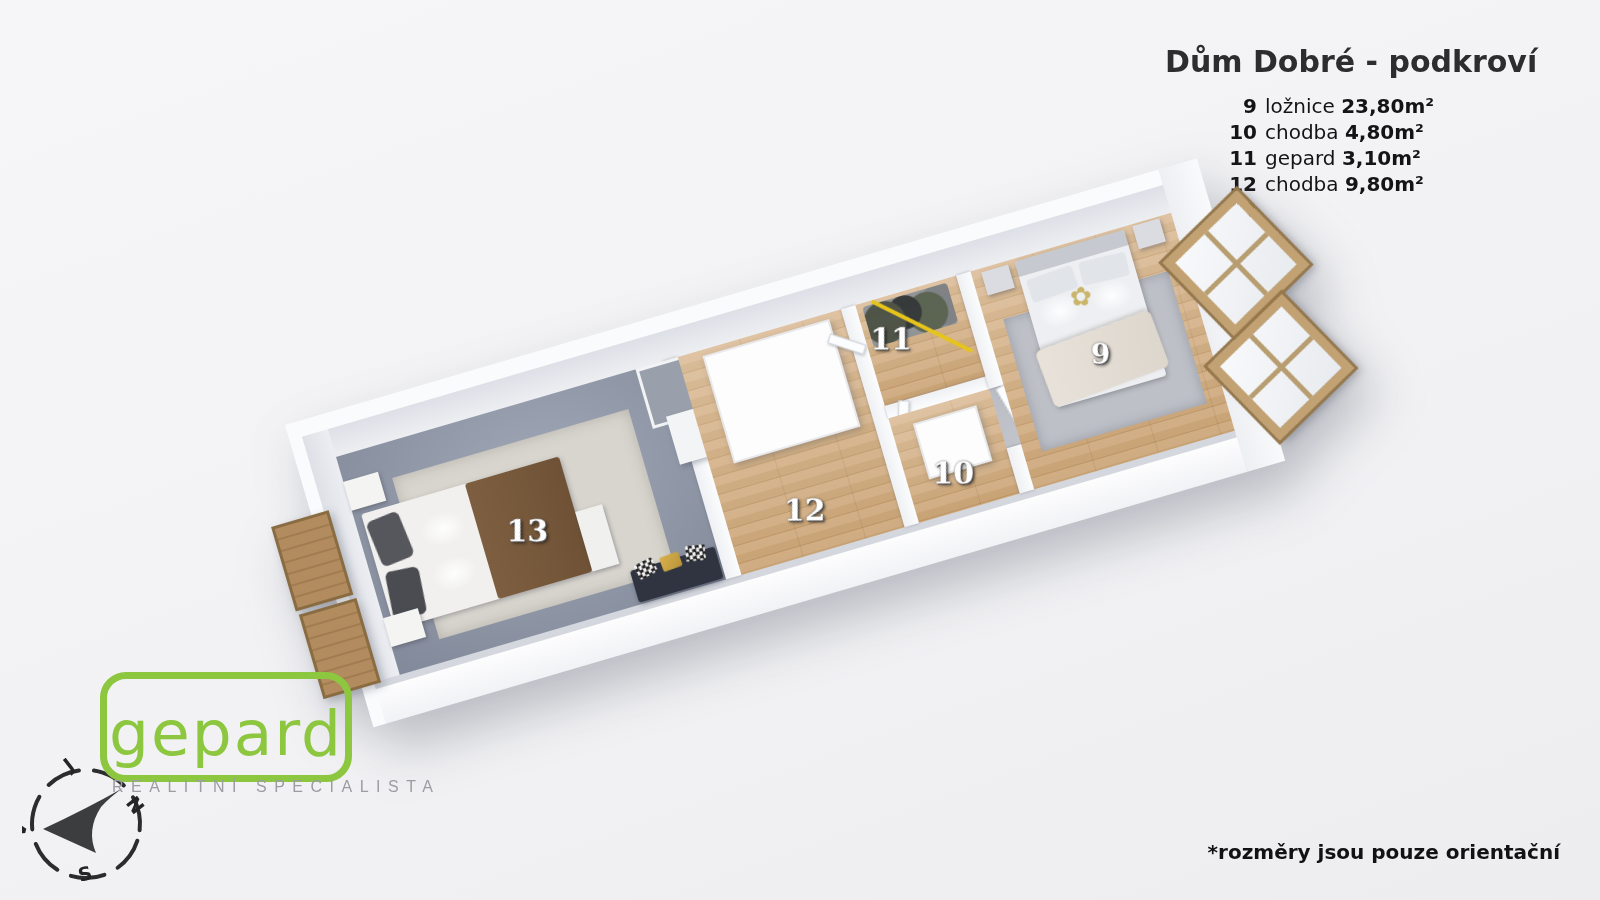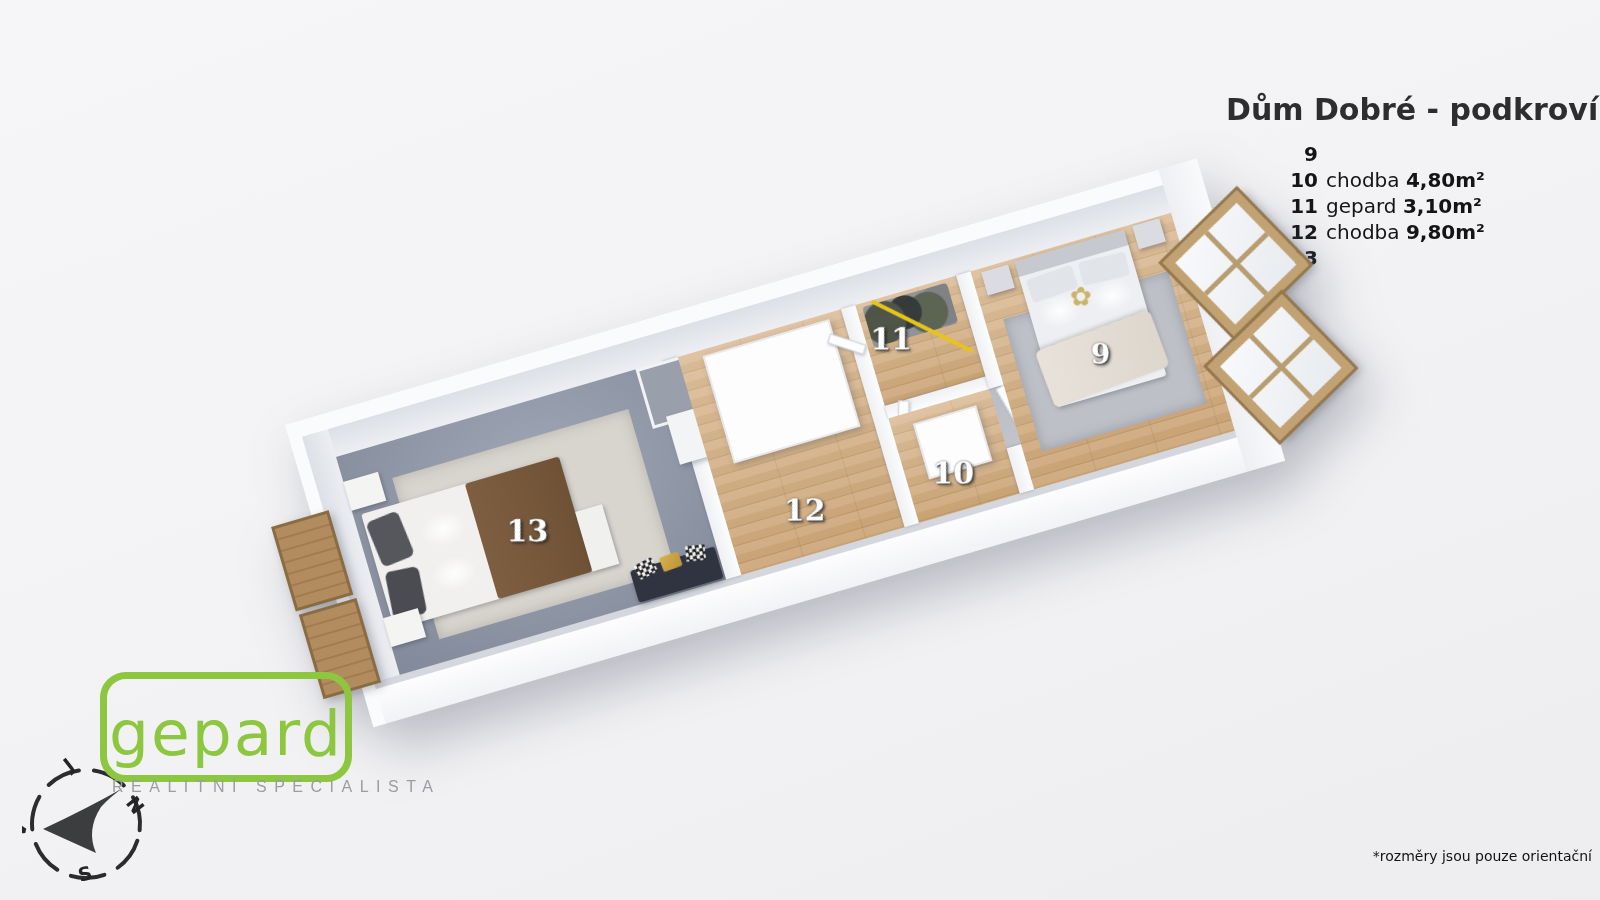--- a/index.html
+++ b/index.html
@@ -1,21 +1,21 @@
 <!DOCTYPE html>
 <html><head>
 <meta charset="utf-8">
 <style>
   html,body{margin:0;padding:0;}
   body{width:1600px;height:900px;overflow:hidden;font-family:"DejaVu Sans","Liberation Sans",sans-serif;}
   .stage{position:relative;width:1600px;height:900px;overflow:hidden;
          background:linear-gradient(160deg,#f6f6f8 0%,#f2f2f4 55%,#ededf0 100%);}
 
   
-  .titleblock{position:absolute;left:1226px;top:44px;width:370px;margin-top:48px;}
+  .titleblock{position:absolute;left:1165px;top:44px;width:370px;}
   .title{font-size:30px;font-weight:700;color:#2d2d30;letter-spacing:0px;white-space:nowrap;}
   .legend{margin-top:14px;margin-left:56px;}
   .legend-row{display:grid;grid-template-columns:36px auto;column-gap:8px;
               font-size:20px;line-height:26px;color:#141416;}
   .legend-num{font-weight:700;text-align:right;}
   .legend-area{font-weight:700;}
 
   
   .plan{position:absolute;left:285px;top:425px;width:950px;height:315px;
         transform:rotate(-16.3deg);transform-origin:0 0;
@@ -121,32 +121,33 @@
   .wp1{left:-42px;top:94px;}
   .wp2{left:-40px;top:186px;}
 
   
   .logo{position:absolute;left:100px;top:672px;width:238px;height:96px;border:7px solid #8dc63f;
         border-radius:26px;display:flex;align-items:flex-end;justify-content:center;background:transparent;}
   .logo-text{font-size:63px;color:#8dc63f;font-weight:500;letter-spacing:2px;line-height:1;padding-bottom:10px;}
   .tagline{position:absolute;left:112px;top:778px;font-size:16px;letter-spacing:7.5px;
            color:#9b9da0;font-family:"Liberation Sans",sans-serif;white-space:nowrap;}
   .compass{position:absolute;left:22px;top:758px;width:130px;height:130px;}
-  .footnote{position:absolute;right:8px;bottom:36px;font-size:14px;font-weight:400;color:#121214;}
+  .footnote{position:absolute;right:40px;bottom:36px;font-size:20px;font-weight:700;color:#121214;}
 </style>
 </head>
 <body>
 
 <div class="stage">
 
   <div class="titleblock">
     <div class="title">Dům Dobré - podkroví</div>
     <div class="legend">
       <div class="legend-row">
         <span class="legend-num">9</span>
+        <span><span>ložnice</span> <span class="legend-area">23,80m²</span></span>
       </div>
       <div class="legend-row">
         <span class="legend-num">10</span>
         <span><span>chodba</span> <span class="legend-area">4,80m²</span></span>
       </div>
       <div class="legend-row">
         <span class="legend-num">11</span>
         <span><span>gepard</span> <span class="legend-area">3,10m²</span></span>
       </div>
       <div class="legend-row">

